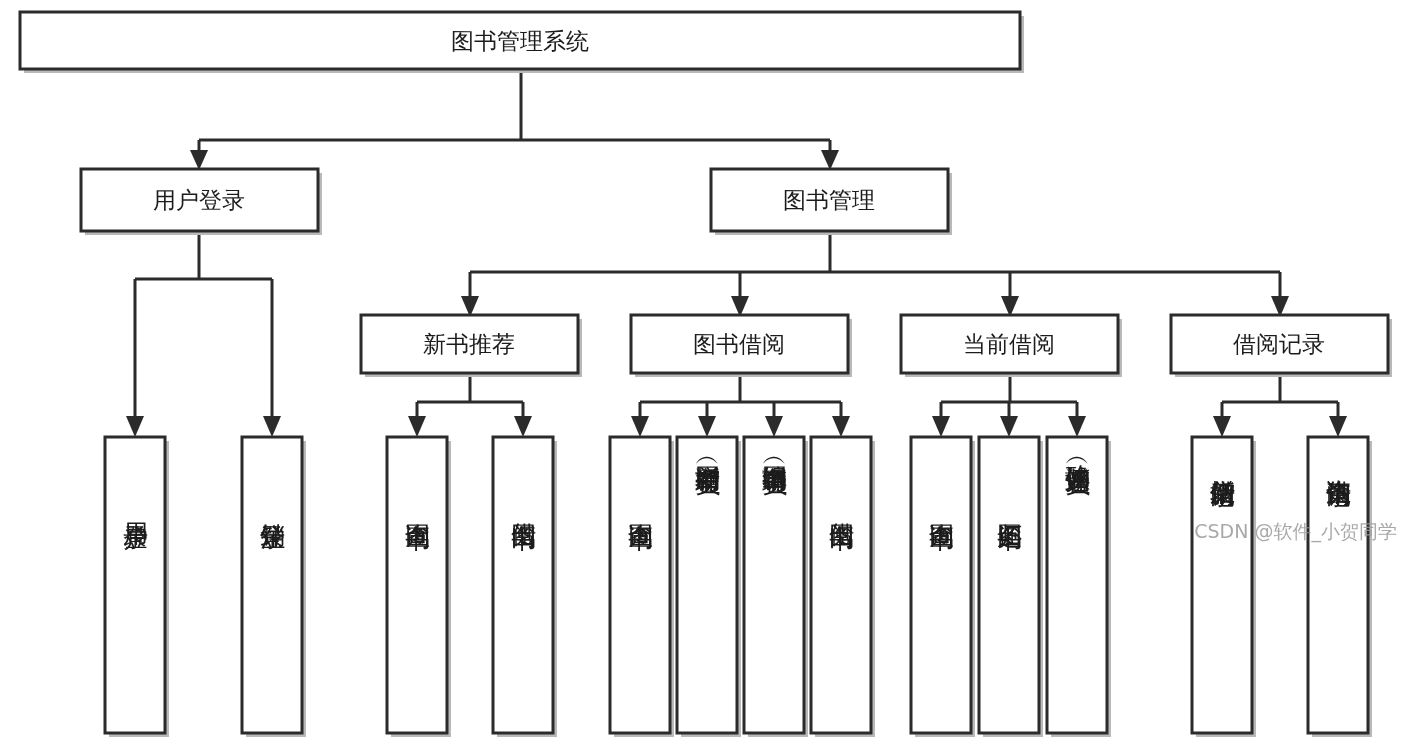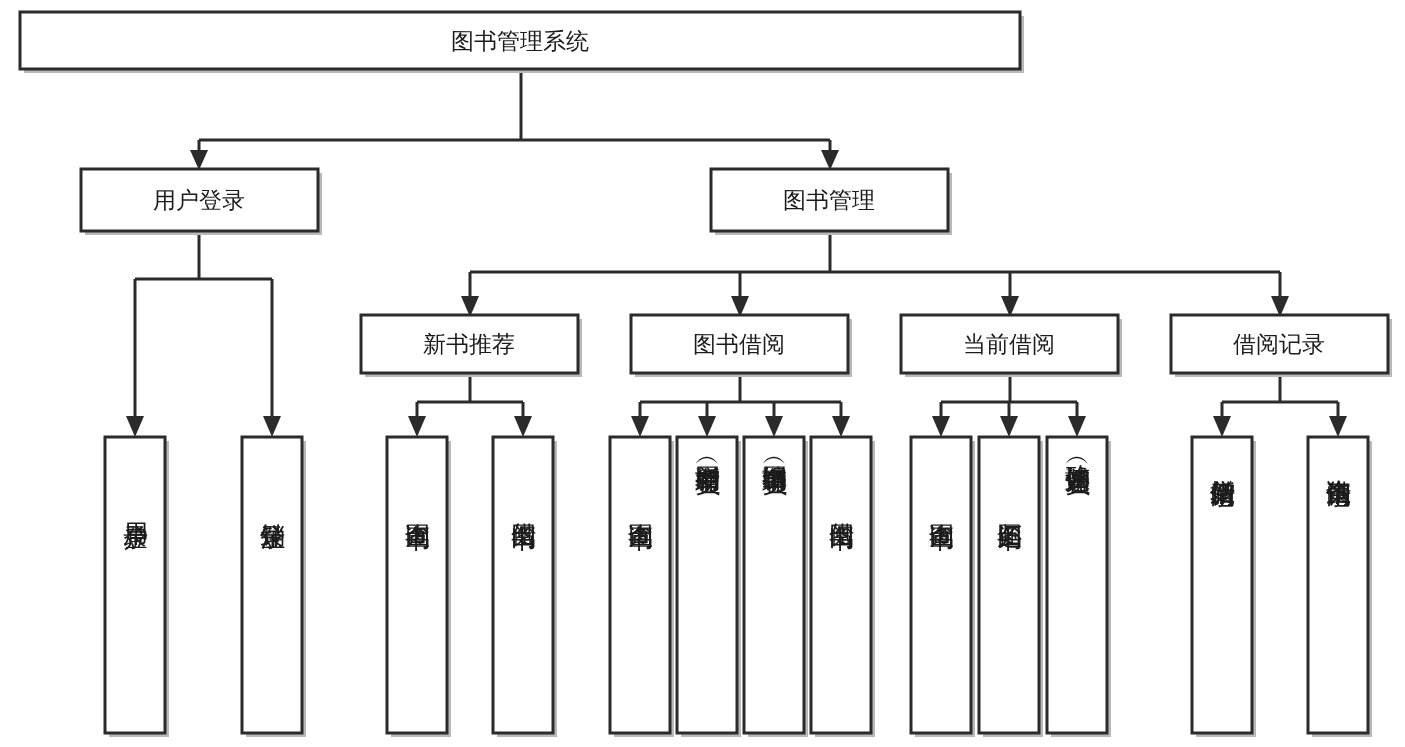--- a/index.html
+++ b/index.html
@@ -253,14 +253,15 @@
     <span class="vlabel" style="margin-top:8px;">确认归还（管理员）</span>
   </div>
 
   <div class="vlabel-wrap" style="left:1192px; top:437px; width:60px; height:296px;">
     <span class="vlabel" style="margin-top:22px;">新增借阅记录</span>
   </div>
   <div class="vlabel-wrap" style="left:1308px; top:437px; width:60px; height:296px;">
     <span class="vlabel" style="margin-top:22px;">查询借阅记录</span>
   </div>
 
+  <div class="watermark">CSDN @软件_小贺同学</div>
 
 </div>
 
 </body></html>

